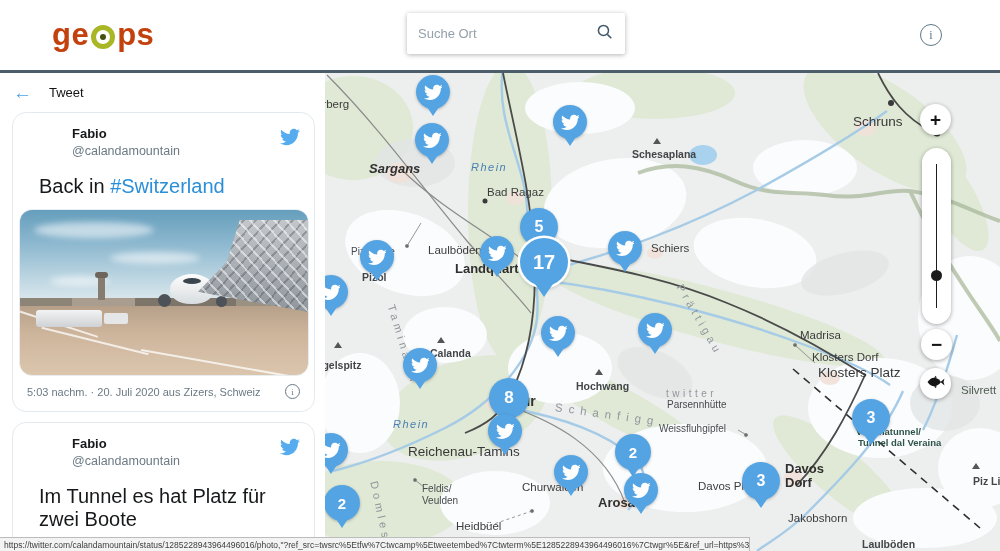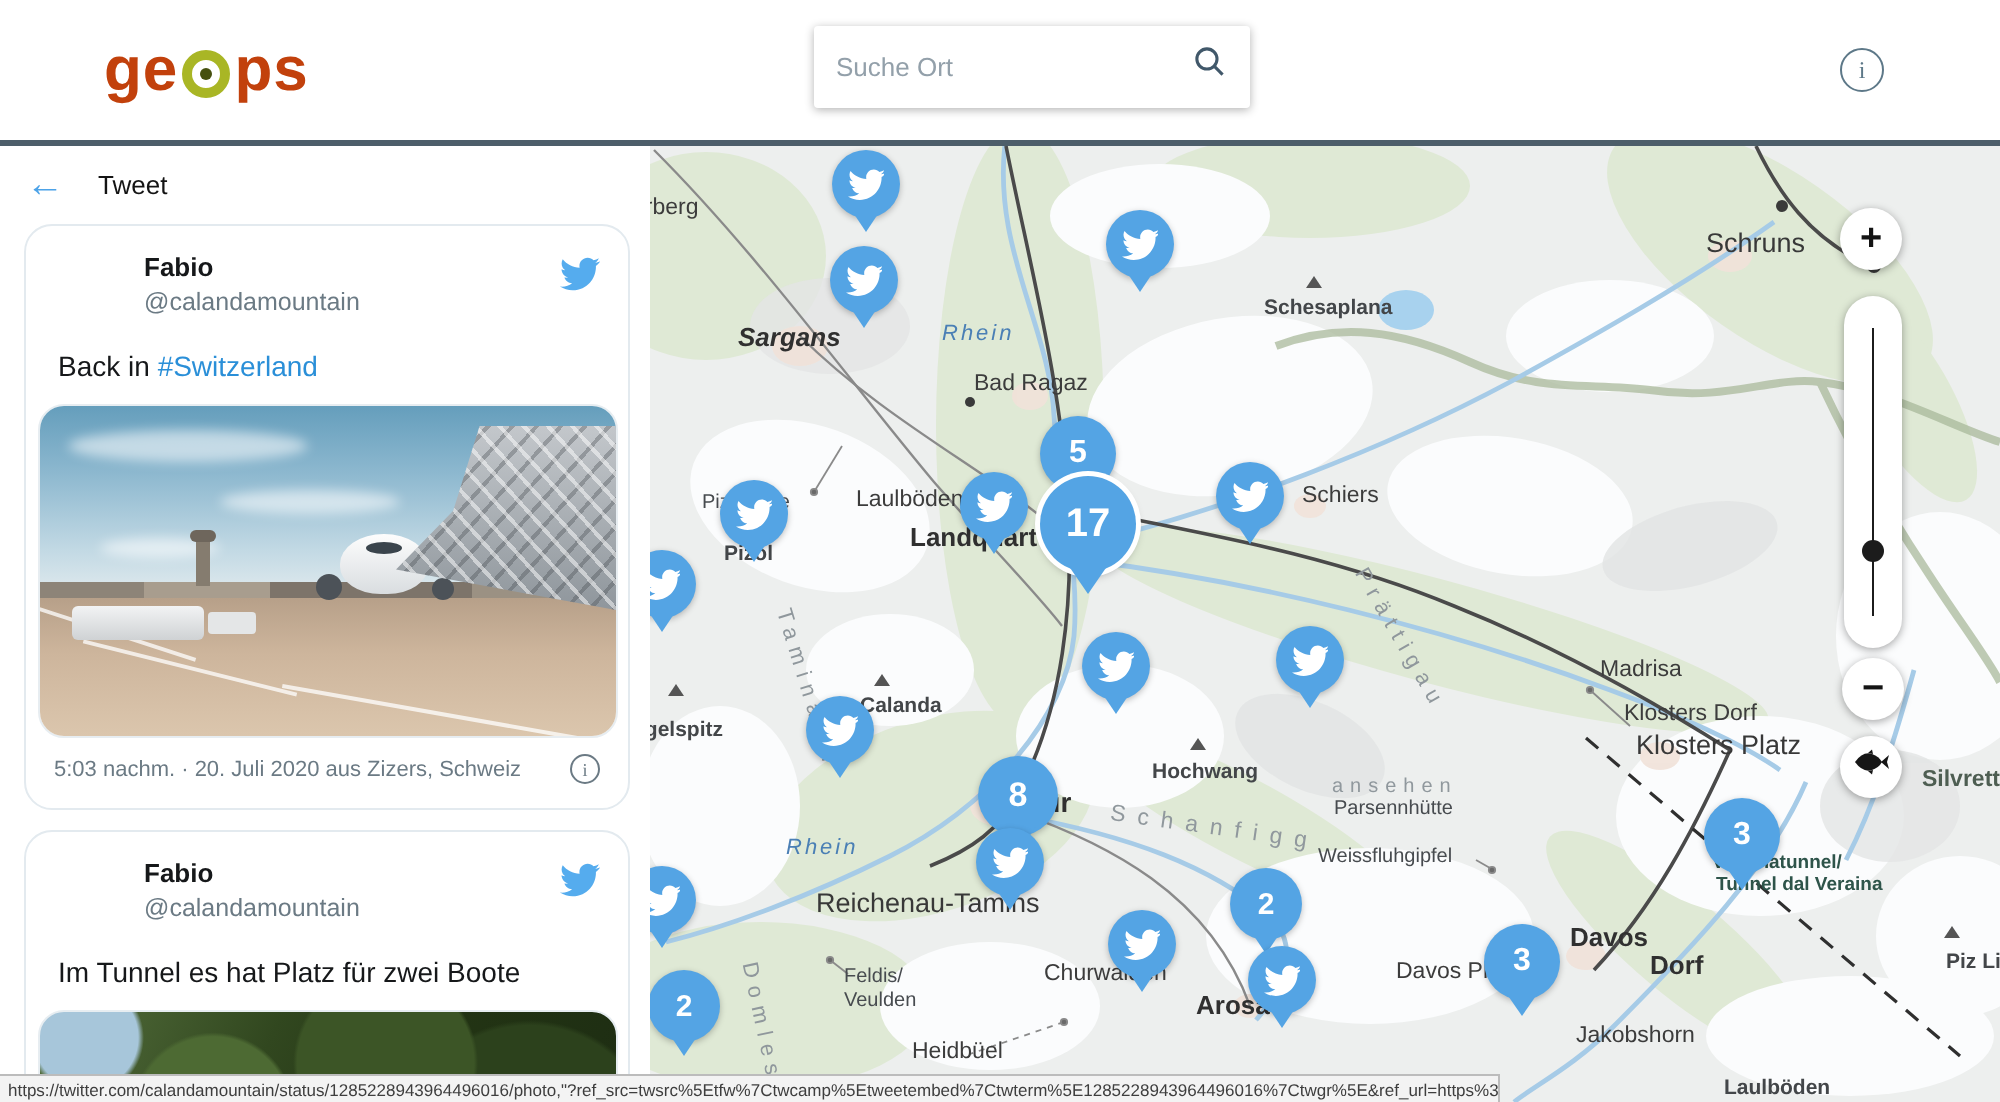--- a/index.html
+++ b/index.html
@@ -26,21 +26,21 @@
 .avatar{width:37px;height:37px;border-radius:50%;flex:0 0 37px;background:
  radial-gradient(circle at 50% 30%,#2c2620 0 26%,transparent 27%),
  radial-gradient(circle at 50% 48%,#7d6platform248 0,#7d6248 20%,transparent 21%),
  radial-gradient(circle at 48% 52%,#6f5843 0 24%,transparent 25%),
  linear-gradient(160deg,#d8d8d2 0%,#c2c6bf 45%,#8b8c85 100%)}
 .names{flex:1;padding-top:1px}
 .name{font-size:13px;font-weight:bold;color:#16181a}
 .handle{font-size:12.5px;color:#6b7a84;margin-top:3px}
 .bird{width:20px;height:20px;flex:0 0 20px;margin-top:2px;cursor:pointer}
 .bird svg{width:100%;height:100%;fill:#55acee}
-.tw-text{font-size:14px;color:#16181a;margin:13px 2px 11px}
+.tw-text{font-size:20px;color:#16181a;margin:13px 12px 11px}
 .hashtag{color:#2a8fd8;cursor:pointer}
 .photo{width:290px;height:167px;border-radius:13px;overflow:hidden;position:relative;margin-left:-8px;border:1px solid #e7edf1;cursor:pointer}
 .meta{font-size:11px;color:#6b7a84;margin-top:8px;display:flex;justify-content:space-between;align-items:center}
 .mini-info{width:15px;height:15px;border:1.2px solid #6b7a84;border-radius:50%;font-size:9px;display:flex;align-items:center;justify-content:center;font-family:"Liberation Serif",serif;cursor:pointer}
 .actions{display:flex;align-items:center;gap:7px;font-size:12.5px;color:#6b7a84;margin-top:13px}
 .actions .gap{width:10px}
 .icon16 svg{width:17px;height:17px;display:block}
 .like-count{margin-right:4px}
 .more-link{cursor:pointer}
 
@@ -76,21 +76,21 @@
 .lbl.townlg{font-size:13.5px;color:#383838}
 .lbl.city{font-size:13px;font-weight:bold;color:#303030}
 .lbl.city2{font-size:14px;font-weight:bold;color:#303030}
 .lbl.peak{font-size:10.5px;font-weight:bold;color:#434649}
 .lbl.sm{font-size:10px;color:#474b4f}
 .lbl.water{font-size:11px;font-style:italic;color:#4a7fb5;letter-spacing:1.5px}
 .lbl.region{font-size:11px;color:#8f979c;letter-spacing:4px}
 .lbl.region2{font-size:11.5px;color:#90989d;letter-spacing:6px}
 .lbl.regionsm{font-size:10px;color:#90989d;letter-spacing:3.5px}
 .lbl.tunnel{font-size:9.5px;font-weight:bold;color:#2e544a}
-.lbl.green{font-size:11.5px;font-weight:bold;color:#4e5e52}
+.lbl.green{font-size:11.5px;font-weight:normal;color:#4e5e52}
 .peak-tri{position:absolute;width:0;height:0;border-left:4px solid transparent;border-right:4px solid transparent;border-bottom:6px solid #555;z-index:2}
 .pin{position:absolute;border-radius:50%;background:#54a4e4;display:flex;align-items:center;justify-content:center;z-index:5;box-shadow:0 1px 3px rgba(0,0,0,.25);cursor:pointer}
 .pin::after{content:"";position:absolute;left:50%;top:100%;transform:translateX(-50%);margin-top:-5px;border-left:var(--tw,8px) solid transparent;border-right:var(--tw,8px) solid transparent;border-top:var(--th,13px) solid #54a4e4}
 .pin.ring{box-shadow:0 0 0 2.5px #fff,0 2px 5px rgba(0,0,0,.35)}
 .pin .cnt{color:#fff;font-weight:bold;z-index:1}
 .pin svg{width:55%;height:55%;fill:#fff;z-index:1}
 
 .zoom-btn{position:absolute;width:31px;height:31px;border-radius:50%;background:#fff;box-shadow:0 1px 4px rgba(0,0,0,.35);display:flex;align-items:center;justify-content:center;font-size:19px;color:#141414;z-index:10;cursor:pointer;font-weight:bold}
 .zoom-slider{position:absolute;left:597px;top:75px;width:29px;height:176px;background:#fff;border-radius:15px;box-shadow:0 1px 4px rgba(0,0,0,.35);z-index:10;cursor:pointer}
 .zs-line{position:absolute;left:50%;top:16px;bottom:16px;width:1.6px;margin-left:-0.8px;background:#1c1c1c}
@@ -310,30 +310,30 @@
     <span class="lbl region" style="left: 72px; top: 230px; transform: rotate(73deg);">Taminatal</span>
     <span class="lbl region" style="left: 360px; top: 209px; transform: rotate(60deg);">Prättigau</span>
     <span class="lbl peak" style="left: 105px; top: 274px;">Calanda</span>
     <span class="lbl peak" style="left: -9px; top: 286px;">ngelspitz</span>
     <span class="lbl town" style="left: 475px; top: 256px;">Madrisa</span>
     <span class="lbl town" style="left: 487px; top: 278px;">Klosters Dorf</span>
     <span class="lbl townlg" style="left: 493px; top: 292px;">Klosters Platz</span>
     <span class="lbl peak" style="left: 251px; top: 307px;">Hochwang</span>
     <span class="lbl green" style="left: 636px; top: 311px;">Silvrett</span>
     <span class="lbl city2" style="left: 178px; top: 320px;">Chur</span>
-    <span class="lbl regionsm" style="left: 341px; top: 315px;">ansehen</span>
+    <span class="lbl regionsm" style="left: 341px; top: 315px;">twitter</span>
     <span class="lbl sm" style="left: 342px; top: 326px;">Parsennhütte</span>
     <span class="lbl region2" style="left: 231px; top: 328px; transform: rotate(8deg);">Schanfigg</span>
     <span class="lbl water" style="left: 68px; top: 345px;">Rhein</span>
     <span class="lbl sm" style="left: 334px; top: 350px;">Weissfluhgipfel</span>
     <span class="lbl tunnel" style="left: 531px; top: 353px;">Vereinatunnel/</span>
     <span class="lbl tunnel" style="left: 533px; top: 364px;">Tunnel dal Veraina</span>
     <span class="lbl townlg" style="left: 83px; top: 371px;">Reichenau-Tamins</span>
     <span class="lbl city" style="left: 460px; top: 388px;">Davos</span>
-    <span class="lbl city" style="left: 460px; top: 402px; margin-left: 40px;">Dorf</span>
+    <span class="lbl city" style="left: 460px; top: 402px;">Dorf</span>
     <span class="lbl peak" style="left: 632px; top: 402px; margin-left: 16px;">Piz Linar</span>
     <span class="lbl town" style="left: 373px; top: 407px;">Davos Pl</span>
     <span class="lbl sm" style="left: 97px; top: 410px;">Feldis/</span>
     <span class="lbl sm" style="left: 97px; top: 422px;">Veulden</span>
     <span class="lbl city" style="left: 273px; top: 422px;">Arosa</span>
     <span class="lbl town" style="left: 197px; top: 408px;">Churwalden</span>
     <span class="lbl town" style="left: 131px; top: 447px;">Heidbüel</span>
     <span class="lbl town" style="left: 463px; top: 439px;">Jakobshorn</span>
     <span class="lbl region" style="left: 55px; top: 407px; transform: rotate(78deg);">Domleschg</span>
     <span class="lbl peak" style="left: 537px; top: 465px;">Laulböden</span>

